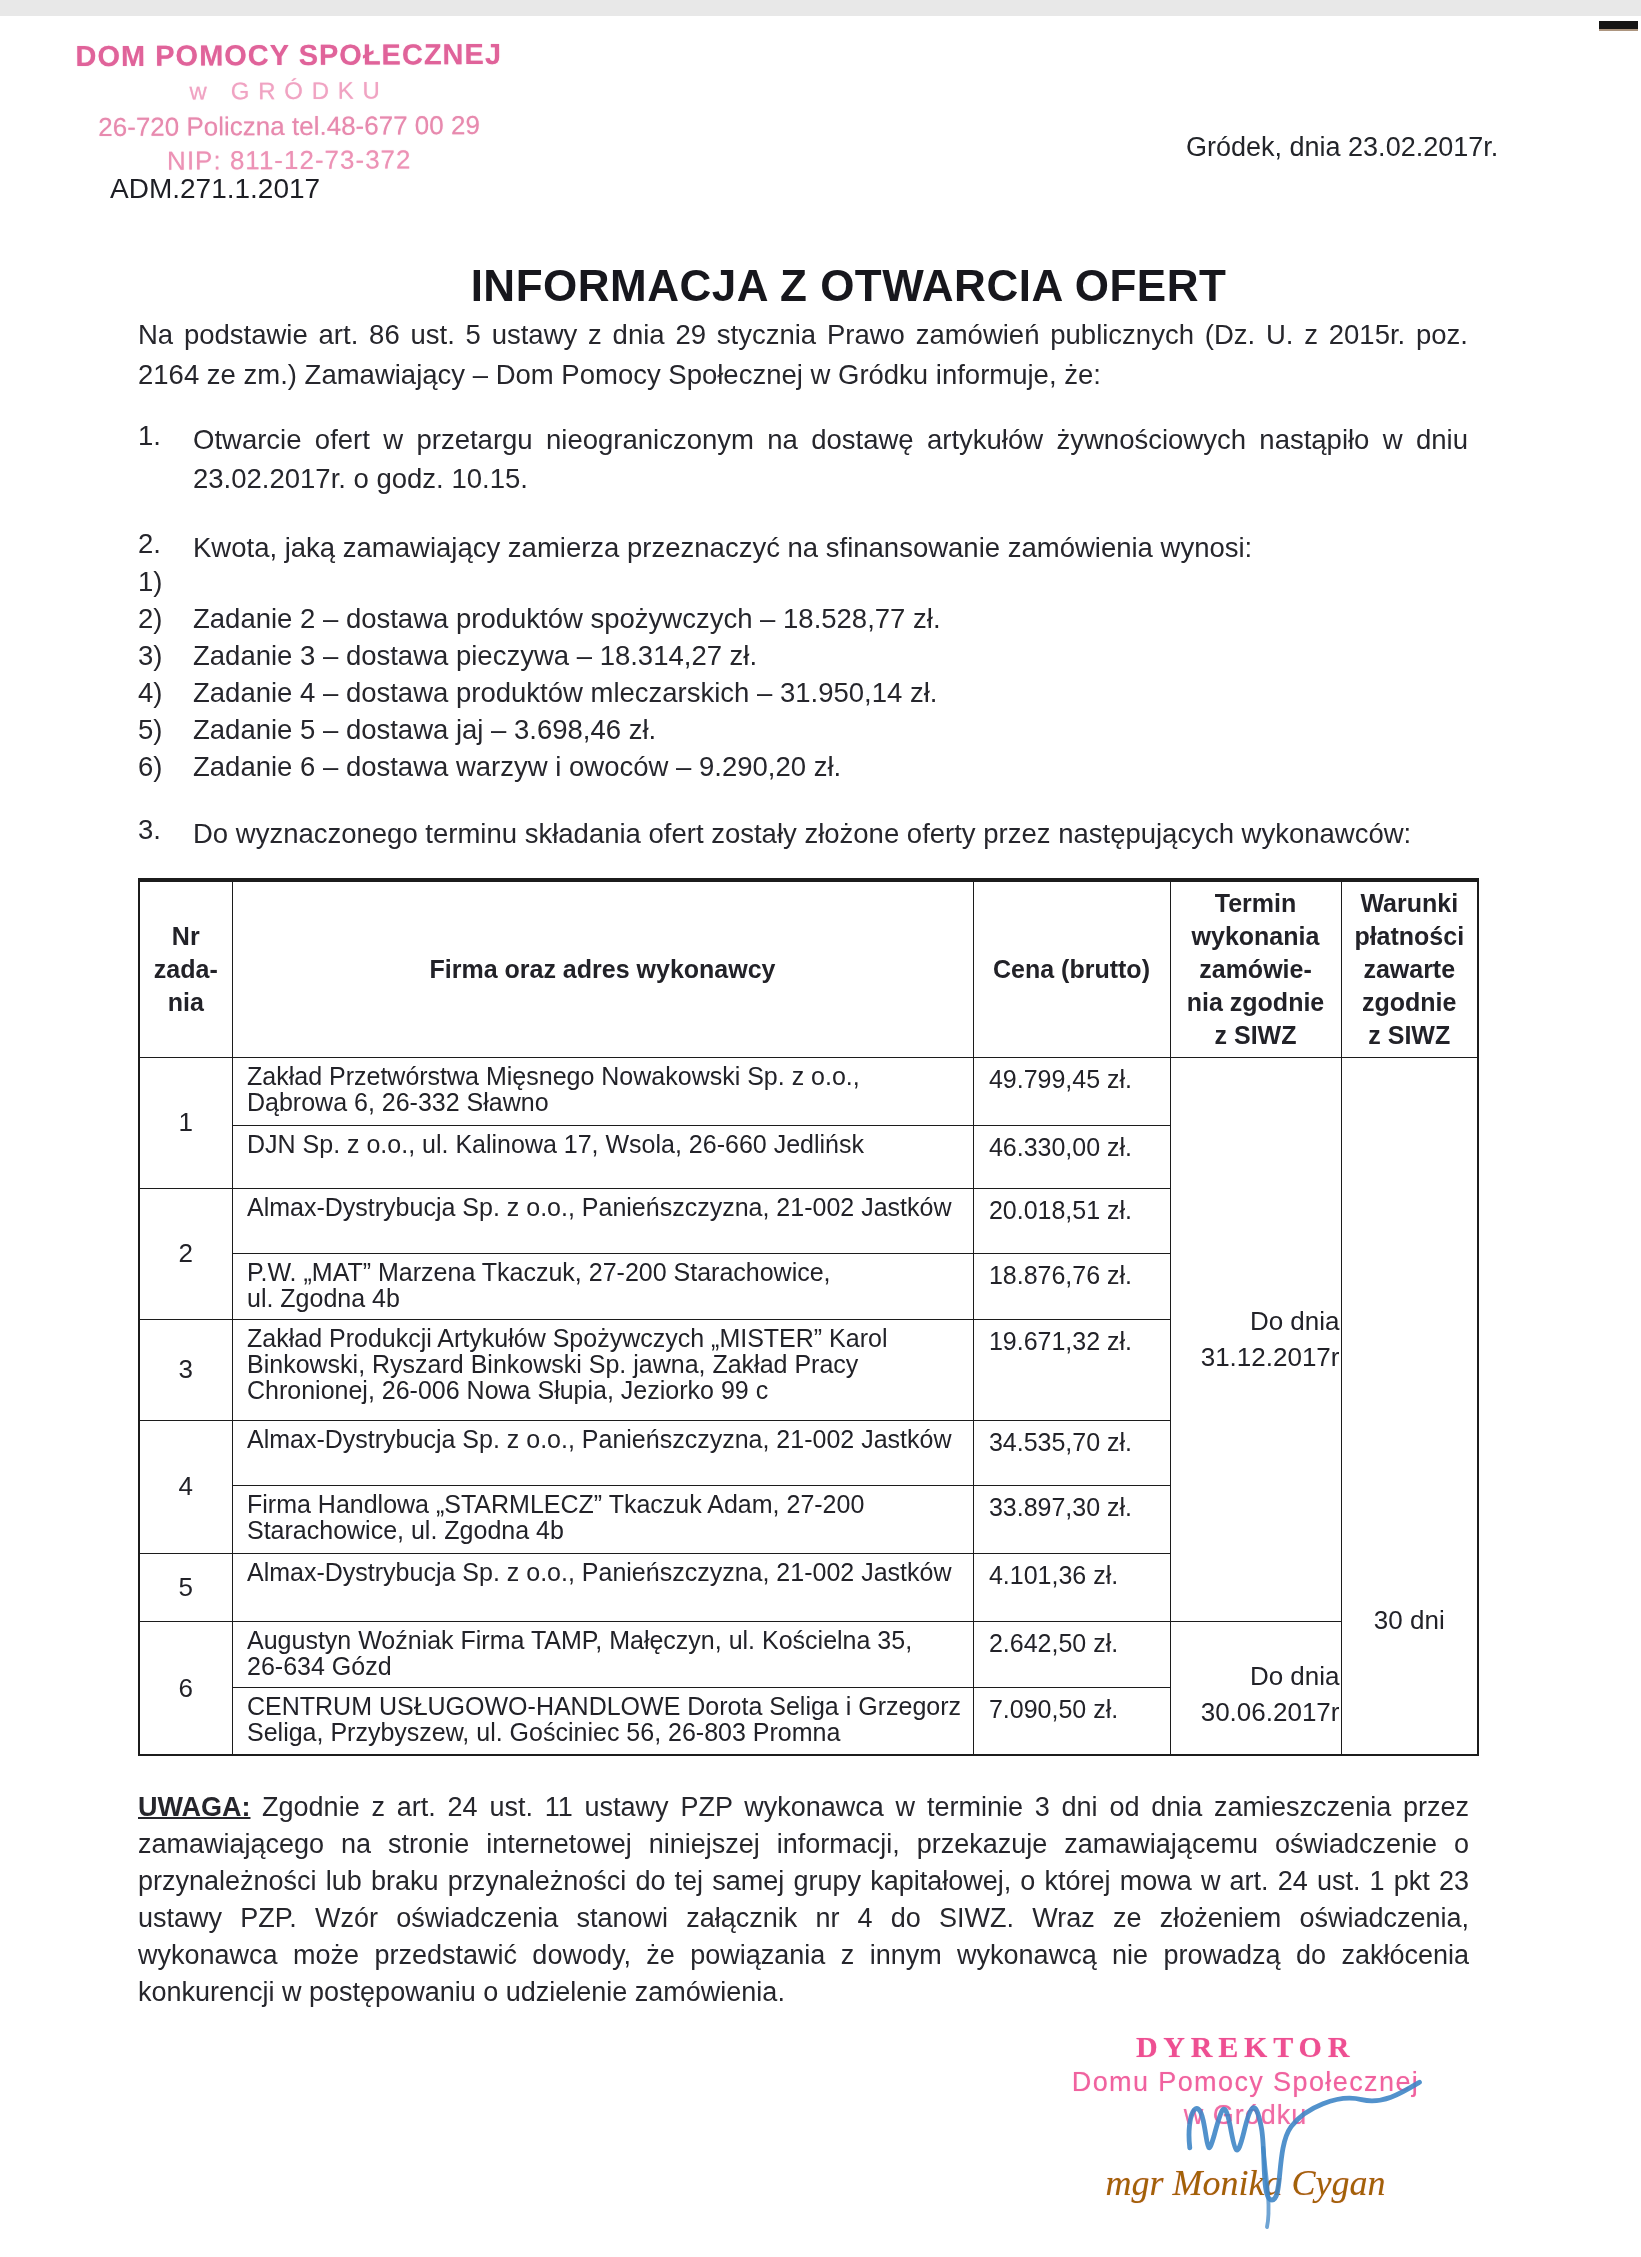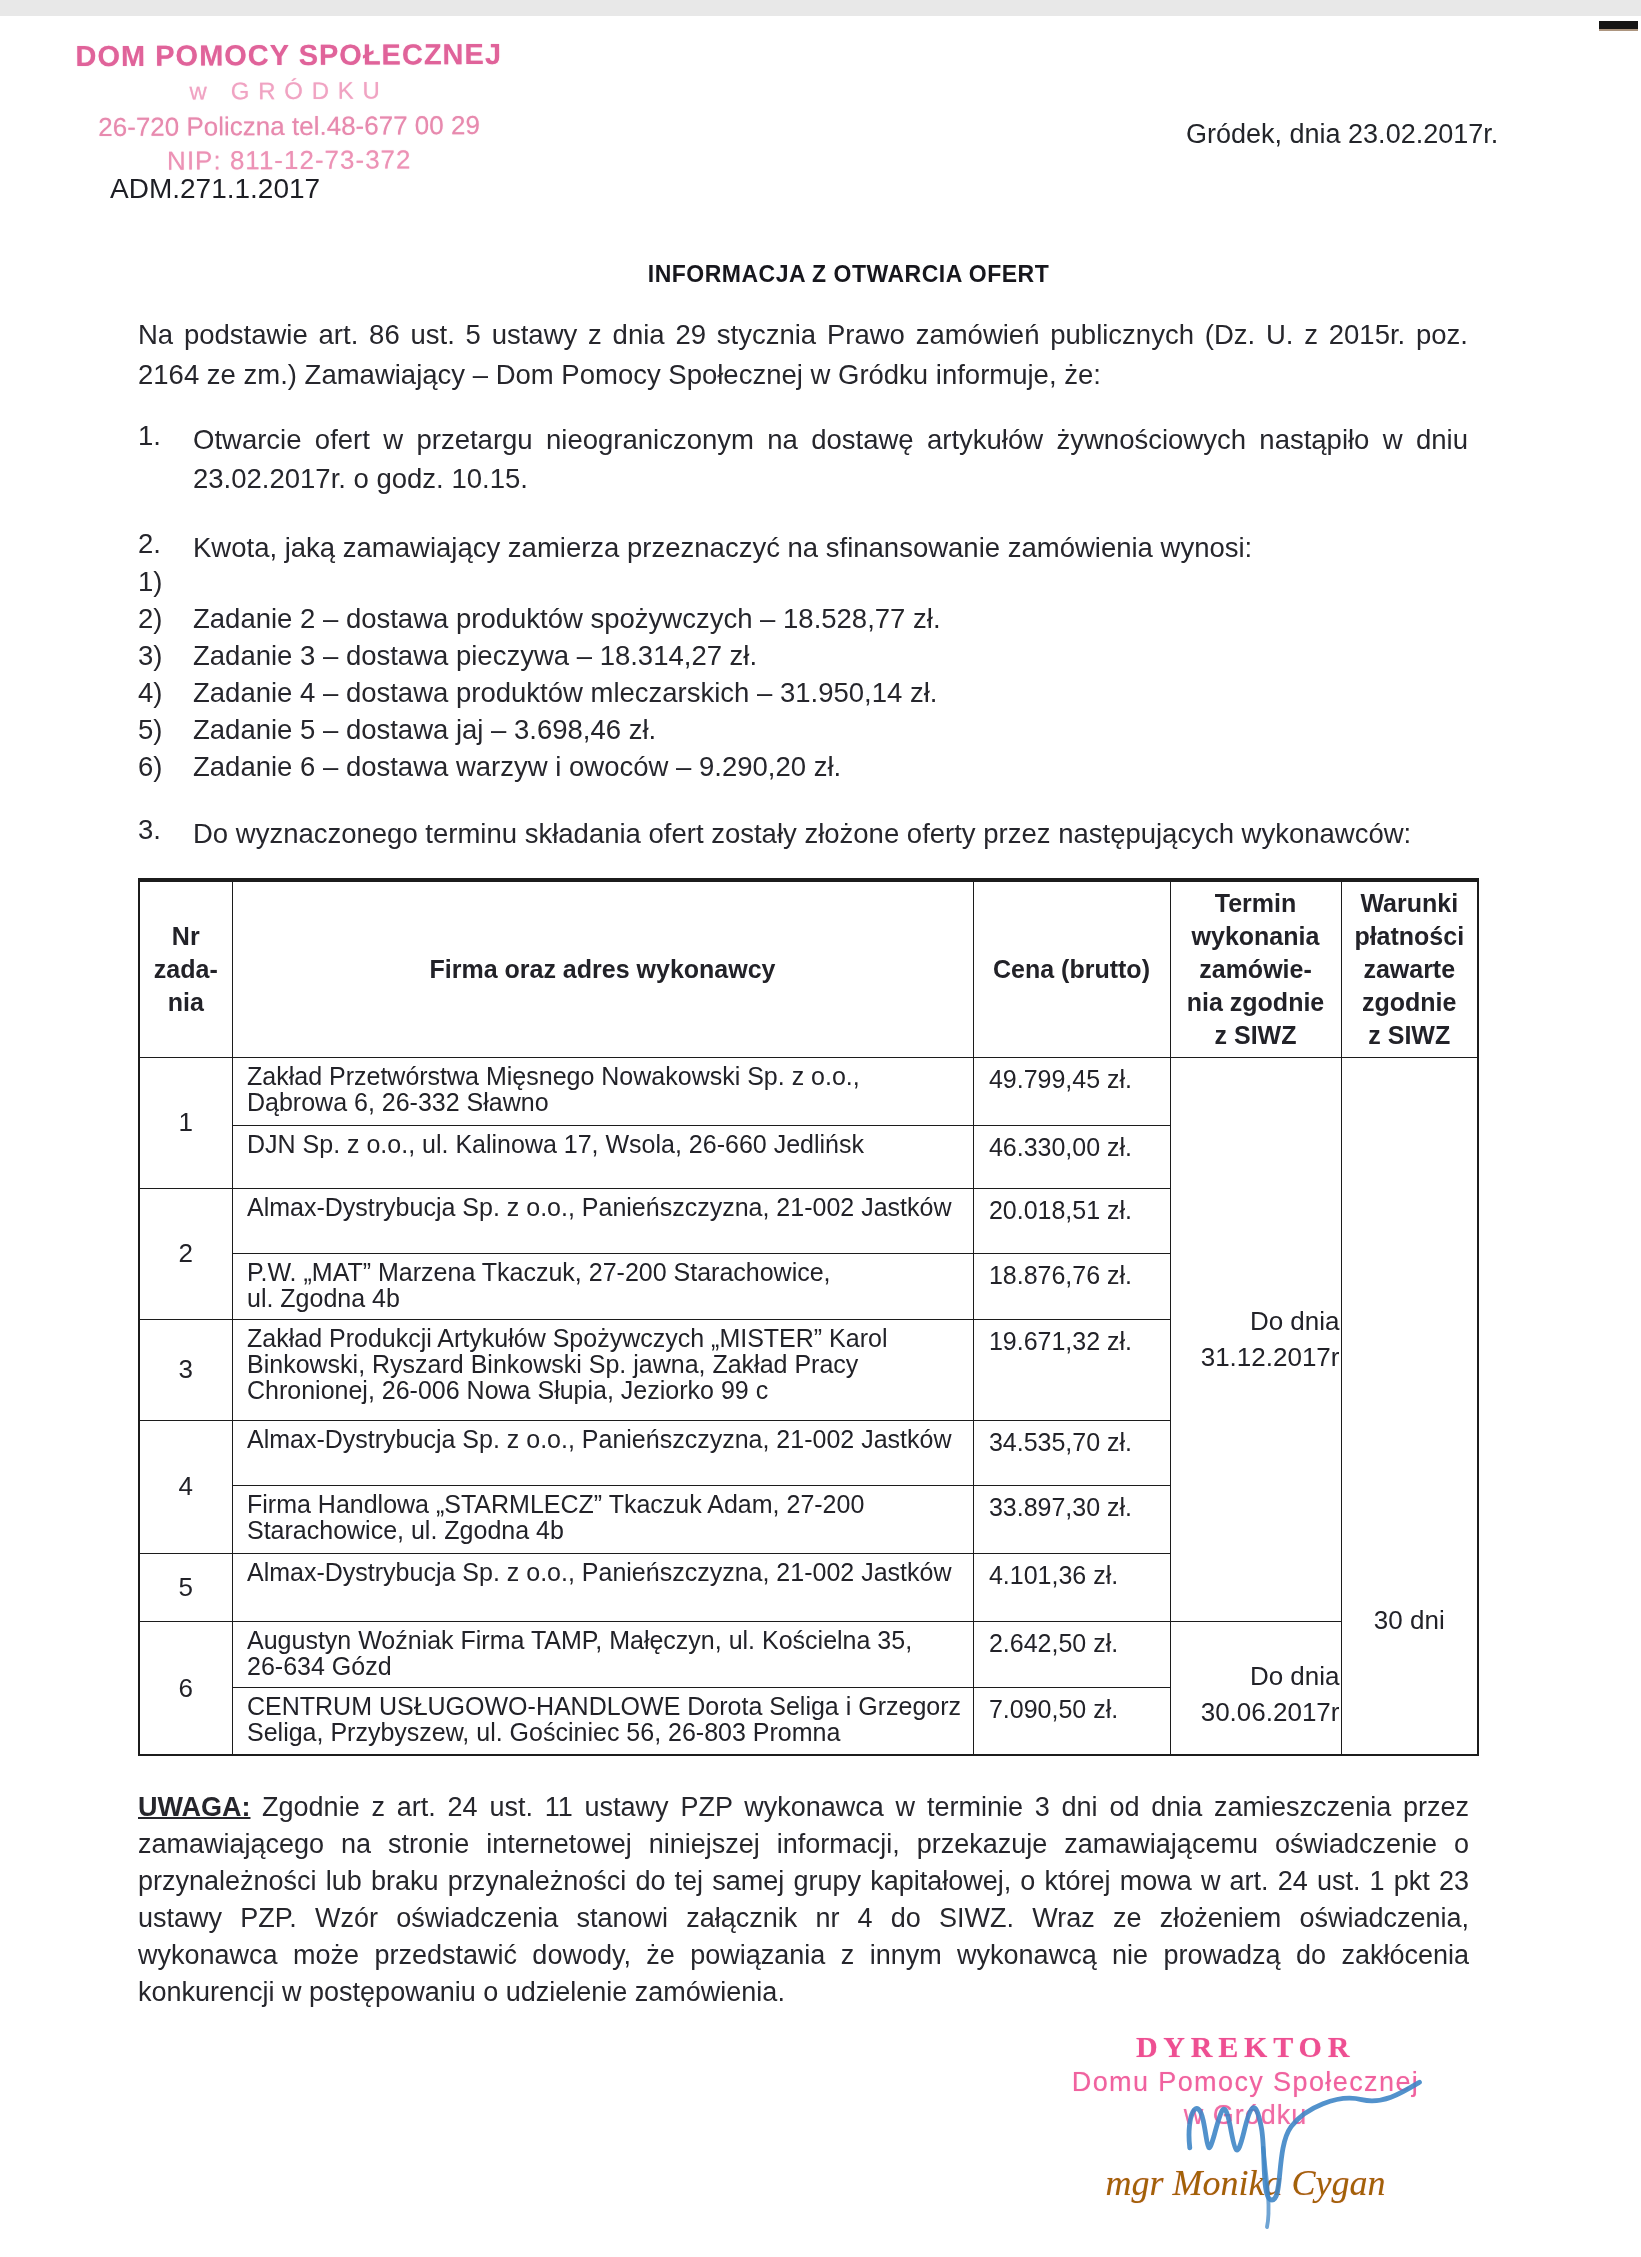--- a/index.html
+++ b/index.html
@@ -12,25 +12,25 @@
   .corner-mark:after{content:"";position:absolute;left:0;top:8.7px;width:39px;height:1.9px;background:#8a6a4a;opacity:.7;}
   .bottom-line{position:absolute;left:104px;top:2250px;width:1537px;height:1.9px;background:#bcbcbc;opacity:.55;}
 
   
   .stamp{position:absolute;left:64px;top:23px;width:450px;text-align:center;transform:rotate(-.3deg);}
   .stamp .s1{font-size:29px;font-weight:bold;letter-spacing:1px;color:#e0639a;text-shadow:0 0 1px #efa4c4;}
   .stamp .s2{font-size:24px;letter-spacing:8.7px;color:#f0a3c2;margin-top:4.8px;text-shadow:0 0 1px #f6c6da;}
   .stamp .s3{font-size:26px;color:#e78aae;margin-top:5.8px;text-shadow:0 0 1px #f3b5cf;}
   .stamp .s4{font-size:26px;color:#ec92b5;margin-top:3.9px;letter-spacing:1px;text-shadow:0 0 1px #f6bcd4;}
 
-  .date-line{position:absolute;top:103px;left:1186px;font-size:27px;color:#23252a;}
+  .date-line{position:absolute;top:116px;left:1186px;font-size:27px;color:#23252a;}
   .ref-number{position:absolute;top:157px;left:110px;font-size:28px;color:#1d1e24;}
 
   .doc-title{position:absolute;top:245px;left:0;width:1641px;padding-left:56px;box-sizing:border-box;
-    text-align:center;font-size:23px;font-weight:bold;color:#17171d;letter-spacing:0.5px;}
+    text-align:center;font-size:44px;font-weight:bold;color:#17171d;letter-spacing:0.5px;}
 
   .intro{position:absolute;top:299px;left:138px;width:1330px;font-size:27.5px;line-height:40px;
     text-align:justify;margin:0;}
 
   .pt{position:absolute;left:138px;width:1330px;}
   .pt .num{position:absolute;left:0;top:0;font-size:27.5px;}
   .pt .txt{display:block;margin-left:55px;font-size:27.5px;line-height:39px;text-align:justify;}
   .pt-1{top:404px;}
   .pt-2{top:512px;}
   .pt-3{top:798px;}

